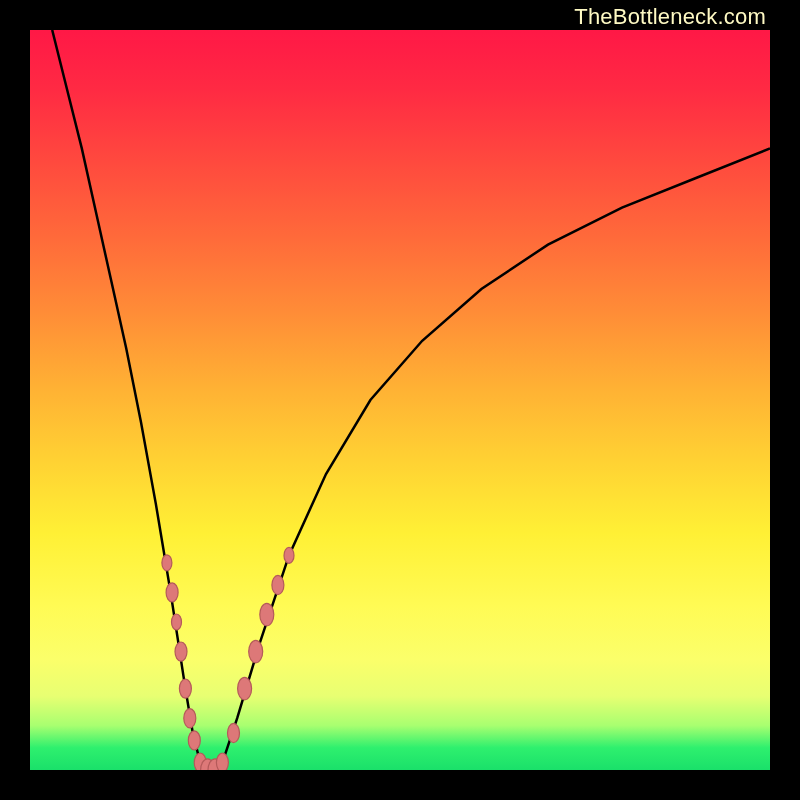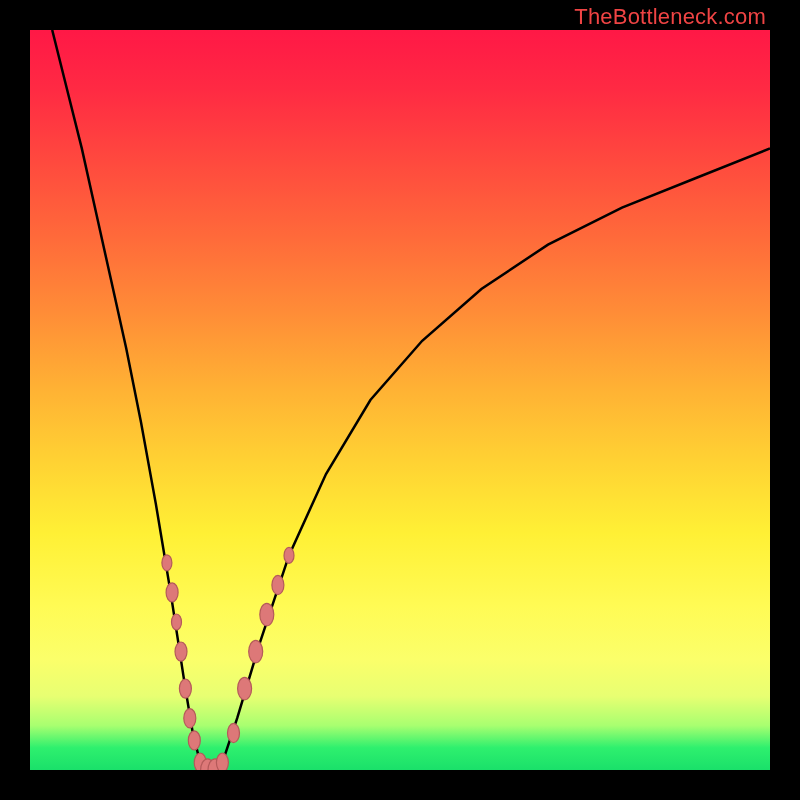--- a/index.html
+++ b/index.html
@@ -41,21 +41,21 @@
       #e8ff72 90%,
       #a8ff70 94%,
       #2ef06e 97%,
       #1ae06a 100%
     );
   }
   .watermark {
     position: absolute;
     top: 4px;
     right: 34px;
-    color: #ef4444;
+    color: #fef9c3;
     font-size: 22px;
     font-weight: 500;
     letter-spacing: 0.2px;
     user-select: none;
   }
   svg.curve {
     position: absolute;
     left: 0;
     top: 0;
     width: 740px;

